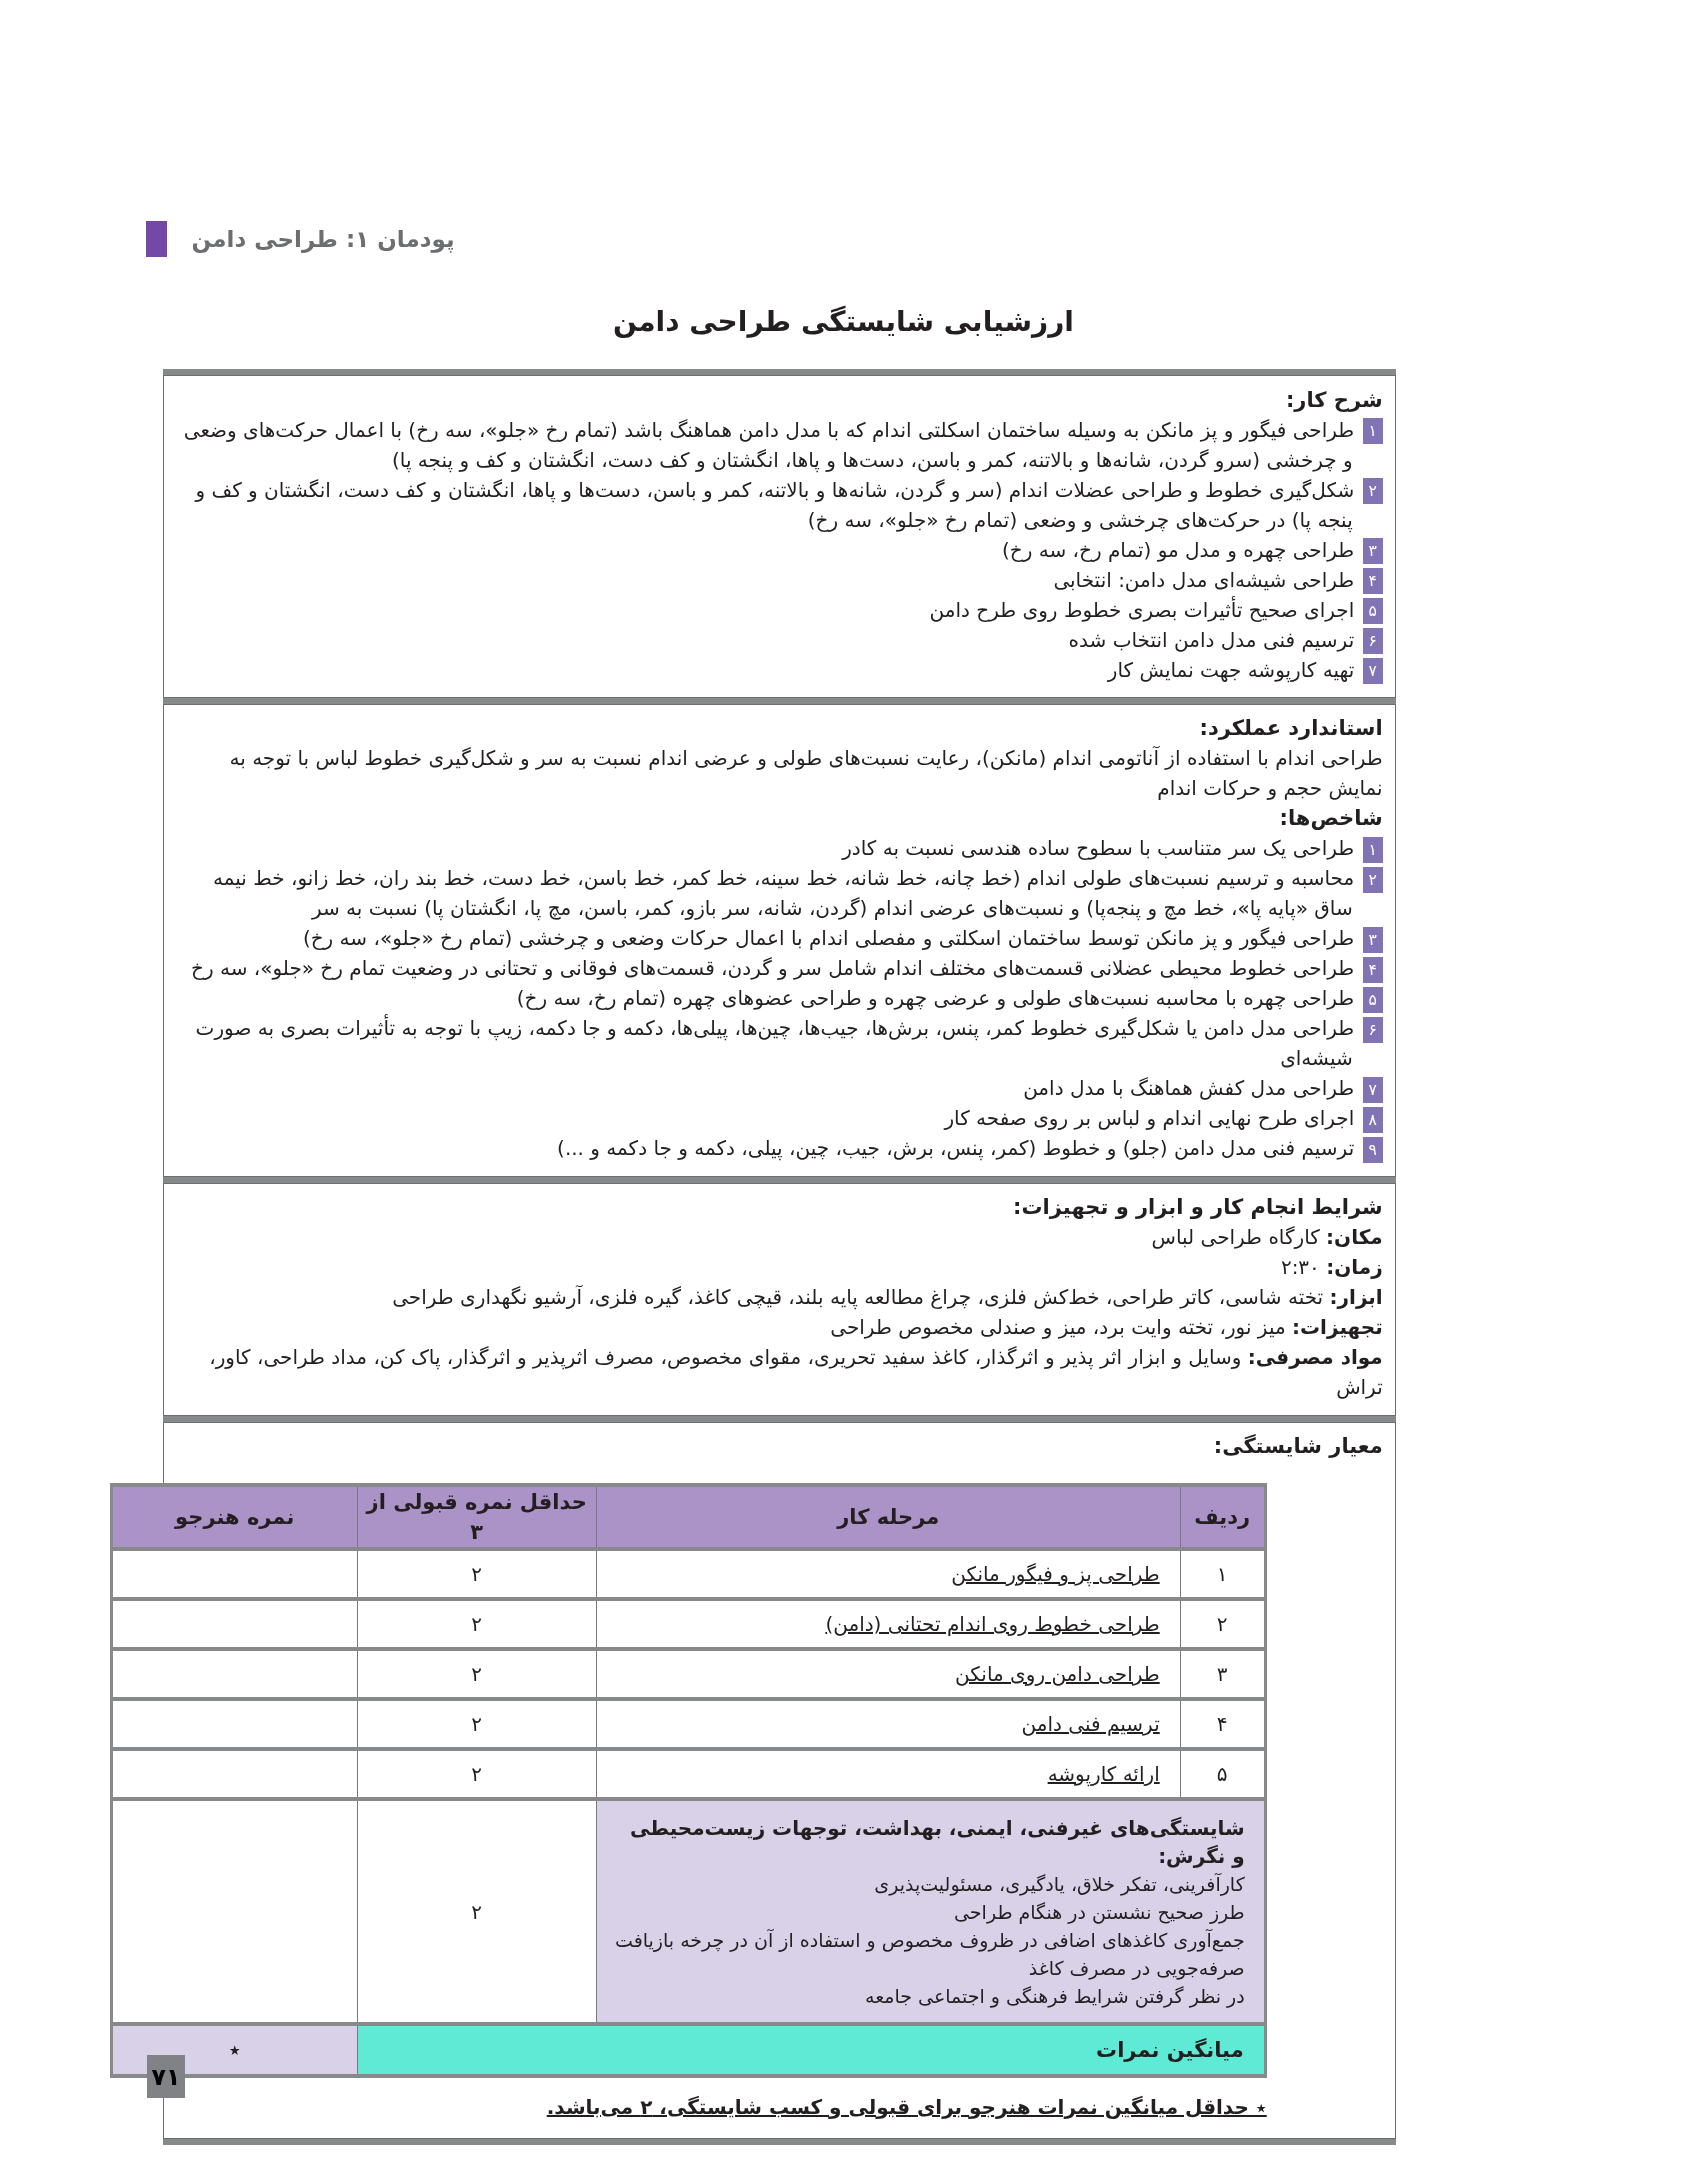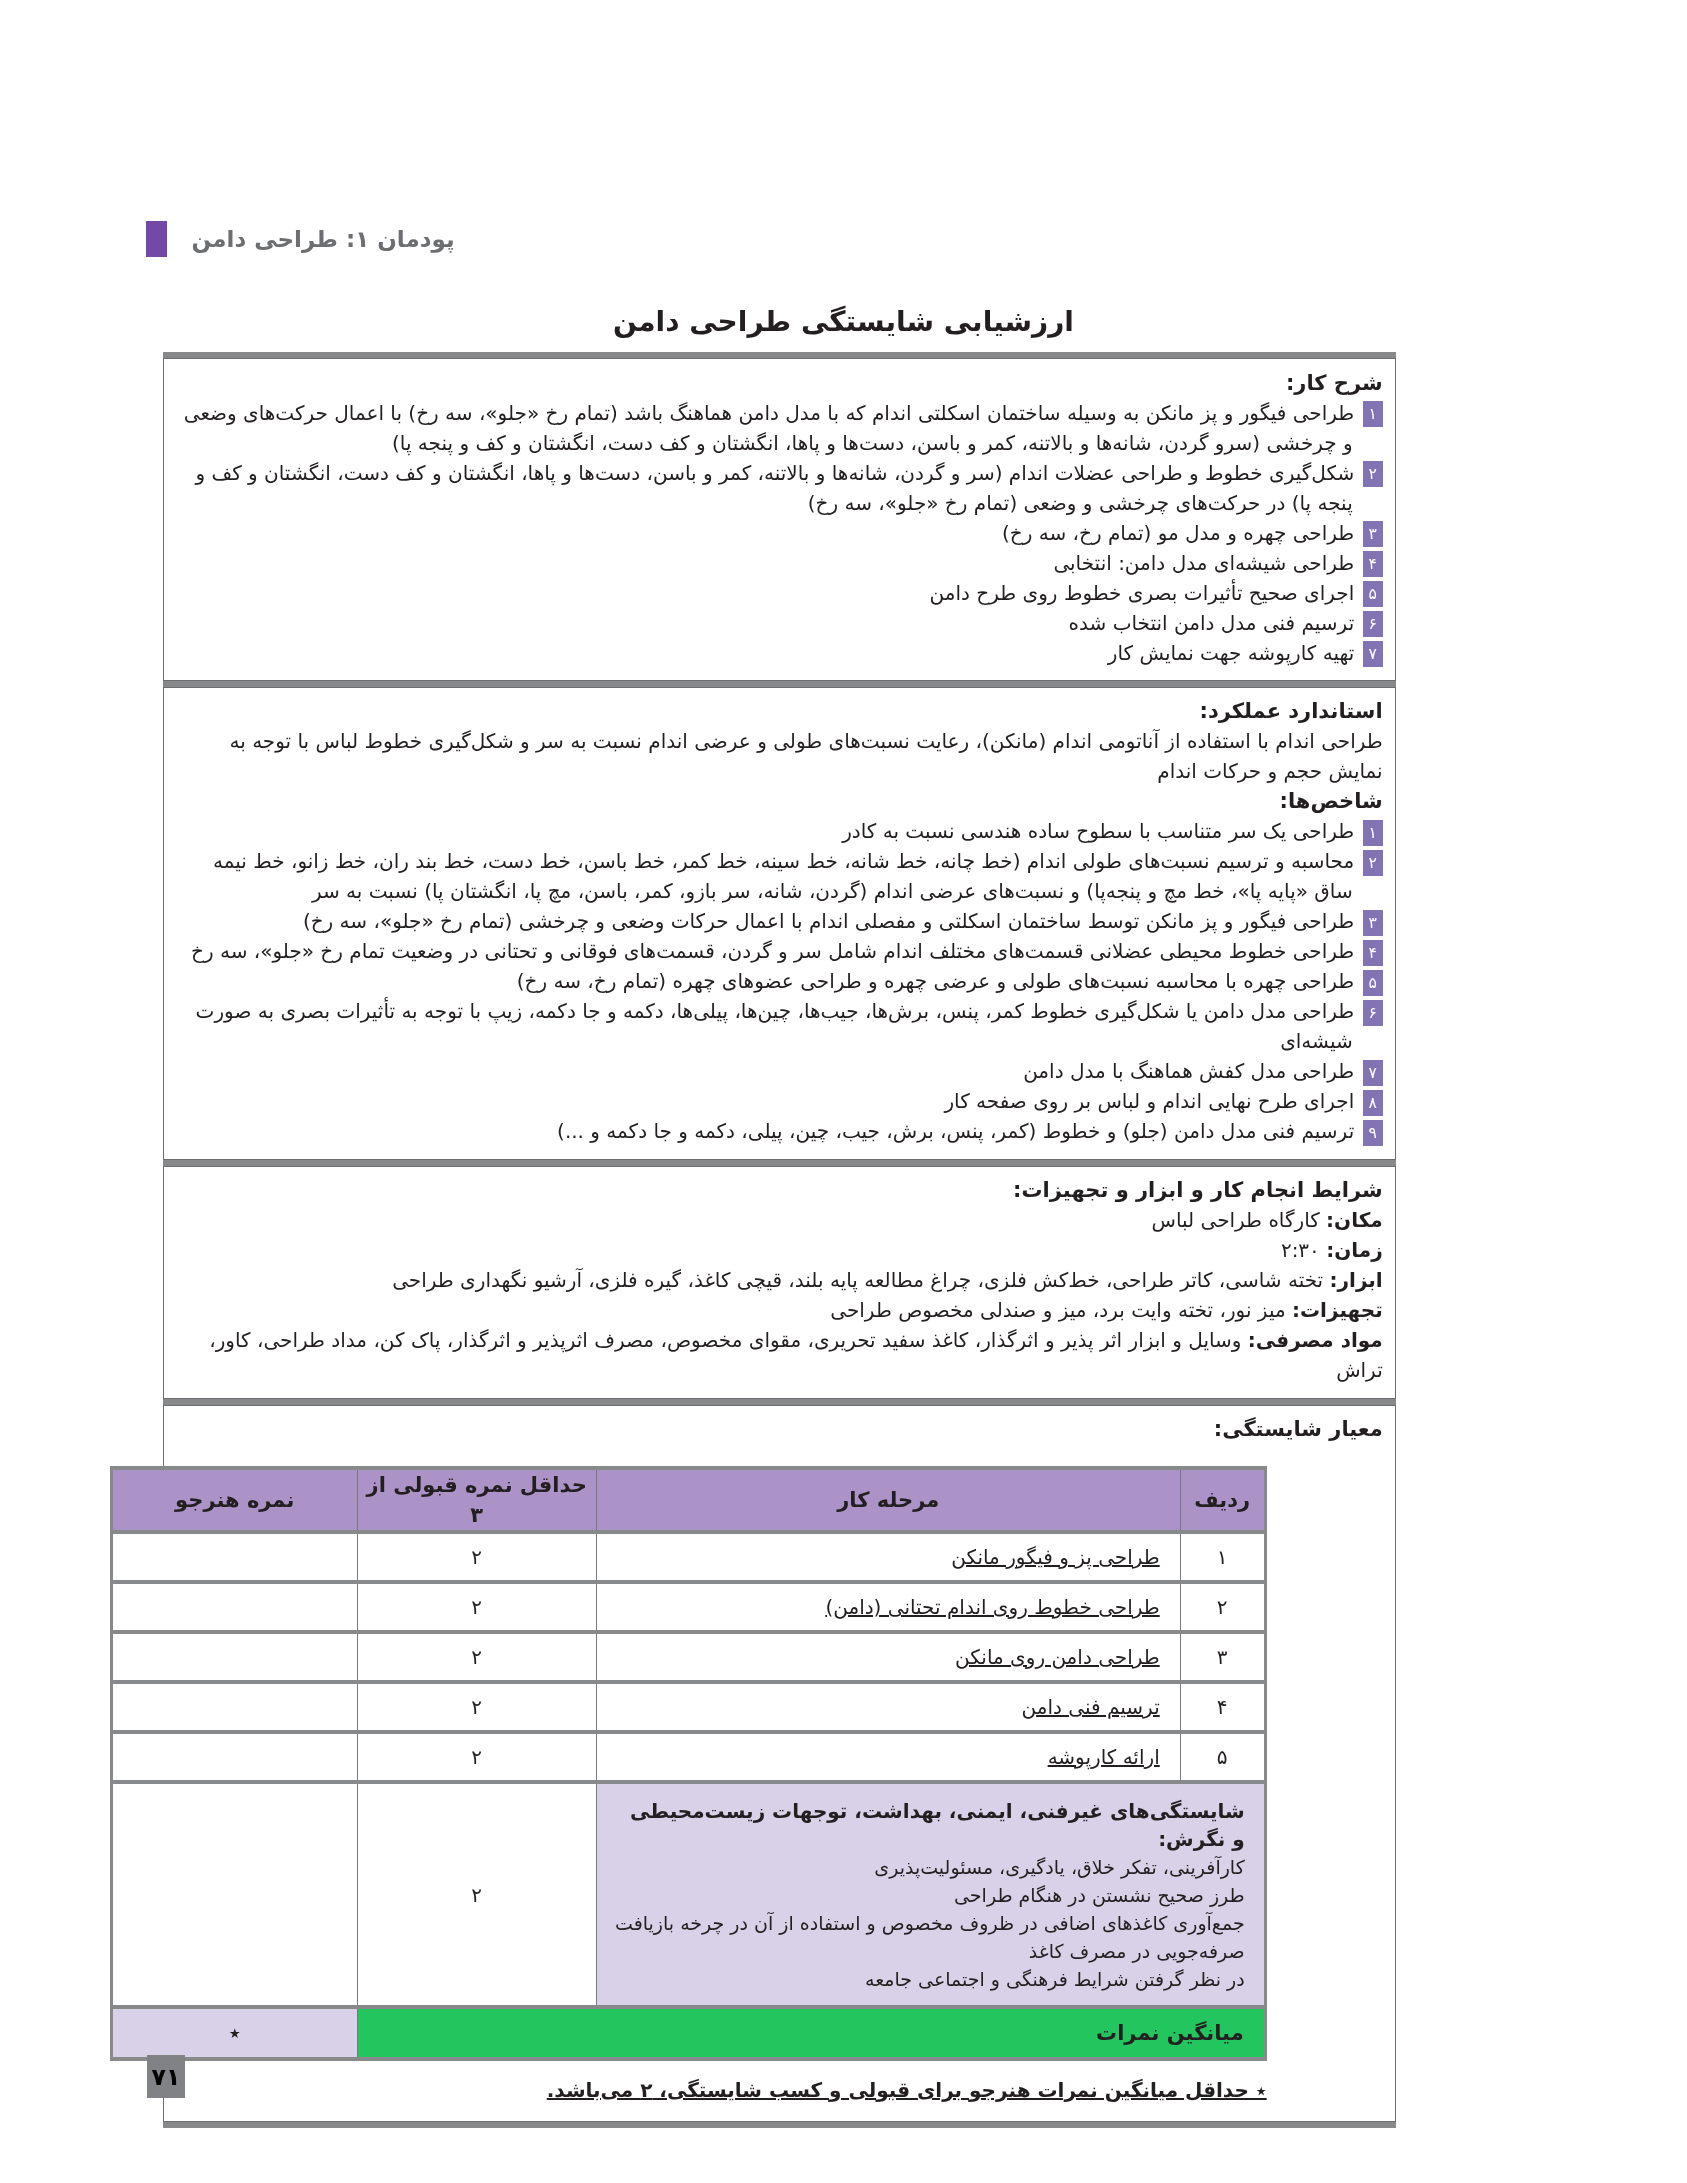--- a/index.html
+++ b/index.html
@@ -15,21 +15,21 @@
   .module-square { width:21px; height:36px; background:#7448a5; }
   .module-title { font-weight:bold; font-size:23px; color:#6d6e71; direction:rtl; }
 
   
   .page-title {
     position:absolute; top:305px; left:0; width:100%;
     text-align:center; font-weight:bold; font-size:28px; direction:rtl;
   }
 
   
-  .main-stack { position:absolute; left:163px; top:352px; width:1233px; direction:rtl; }
+  .main-stack { position:absolute; left:163px; top:369px; width:1233px; direction:rtl; }
   .thickbar { height:6.1px; background:#87898b; }
   .box {
     background:#fff;
     border-left:1.9px solid #6d6e71; border-right:1.9px solid #6d6e71;
     border-top:0.9px solid #6d6e71; border-bottom:0.9px solid #6d6e71;
     padding:8.5px 12.3px 12.3px 12.3px;
     font-size:20px; line-height:30px; text-align:right;
   }
   .sec-heading { font-weight:bold; font-size:21px; }
   .item { padding-right:30px; text-indent:-30px; }
@@ -60,21 +60,21 @@
   .col-min    { width:239px; }
   .col-nomre  { width:246px; }
   td.radif { text-align:center; height:50px; }
   td.marhale { text-align:right; padding-right:20px;text-decoration:underline; }
   td.min { text-align:center; }
   td.nontech {
     background:#d8d1e8; padding:12.3px 19px 12.3px 14px;
     font-size:19px; line-height:28px; text-align:right; vertical-align:top;
   }
   td.nontech .nt-title { font-weight:bold; font-size:20px; }
-  td.mean-label { background:#22c55e; font-weight:bold; text-align:right; padding-right:20px; height:52px; font-size:21px; }
+  td.mean-label { background:#5eead4; font-weight:bold; text-align:right; padding-right:20px; height:52px; font-size:21px; }
   td.mean-star { background:#d8d1e8; text-align:center; font-size:22px; font-weight:bold; }
 
   .footnote { text-align:right; margin:6.6px 116px 3.8px 0; font-weight:bold; font-size:20px; direction:rtl;text-decoration:underline; }
 
   
   .page-number {
     position:absolute; left:147px; top:2055px; width:38px; height:43px;
     background:#808285; color:#000000; font-weight:bold; font-size:23.6px;
     display:flex; align-items:center; justify-content:center; direction:rtl;
   }

